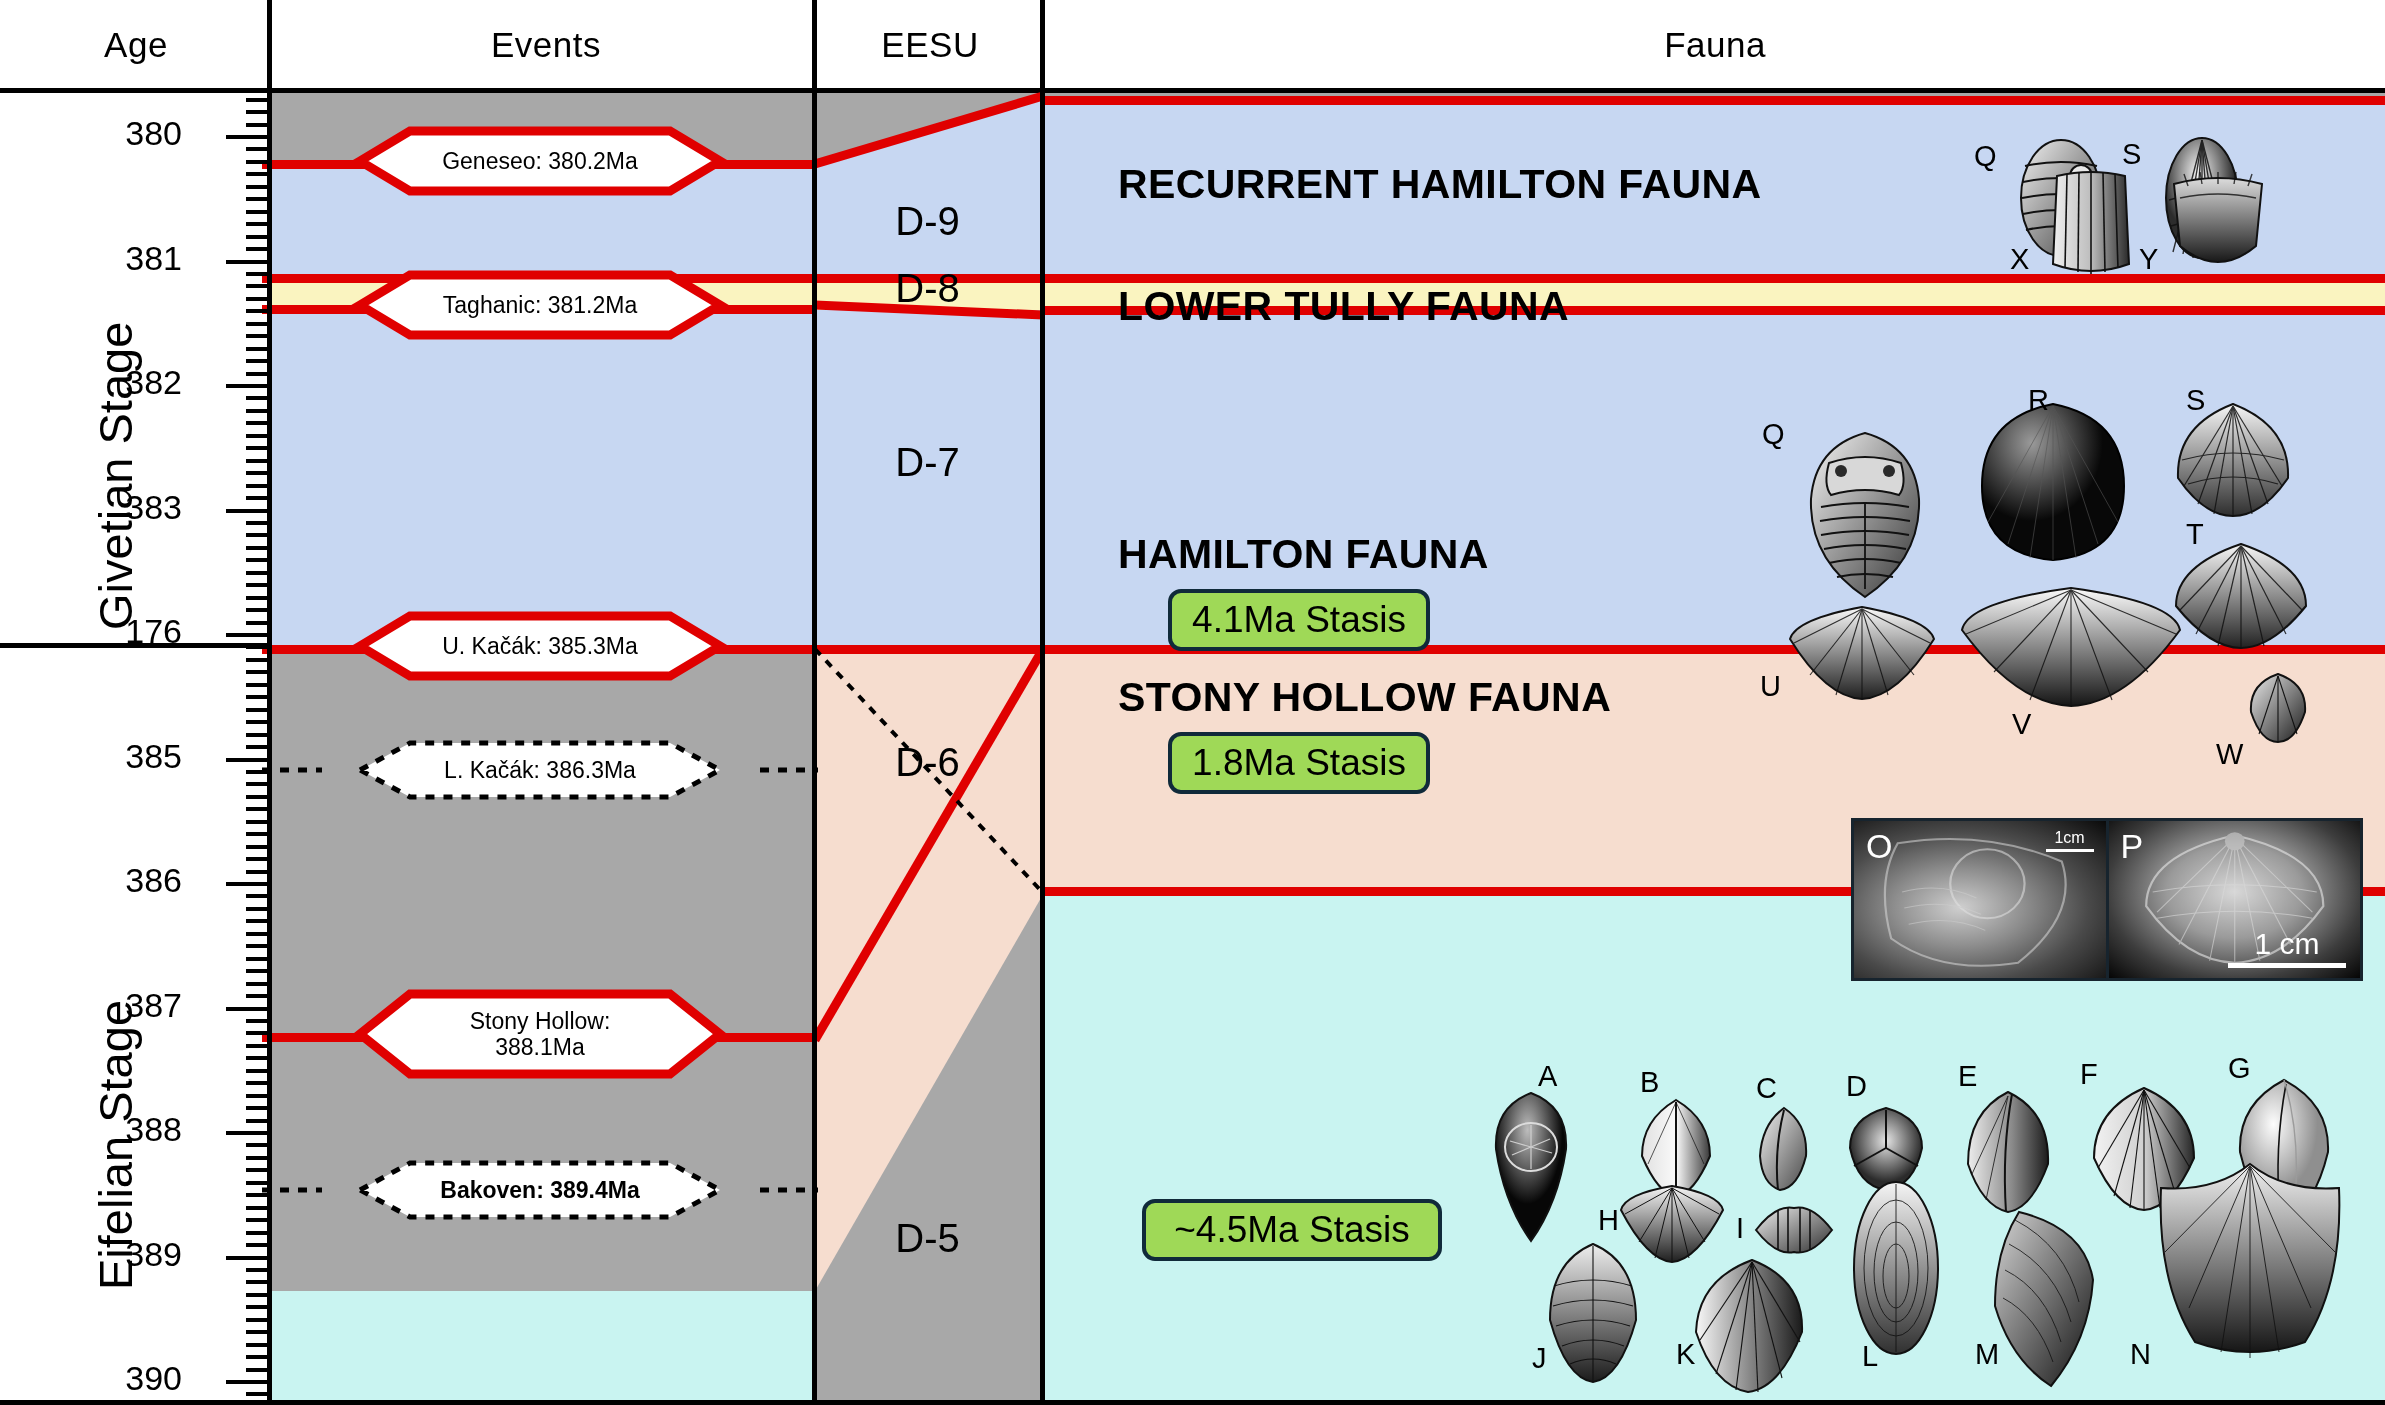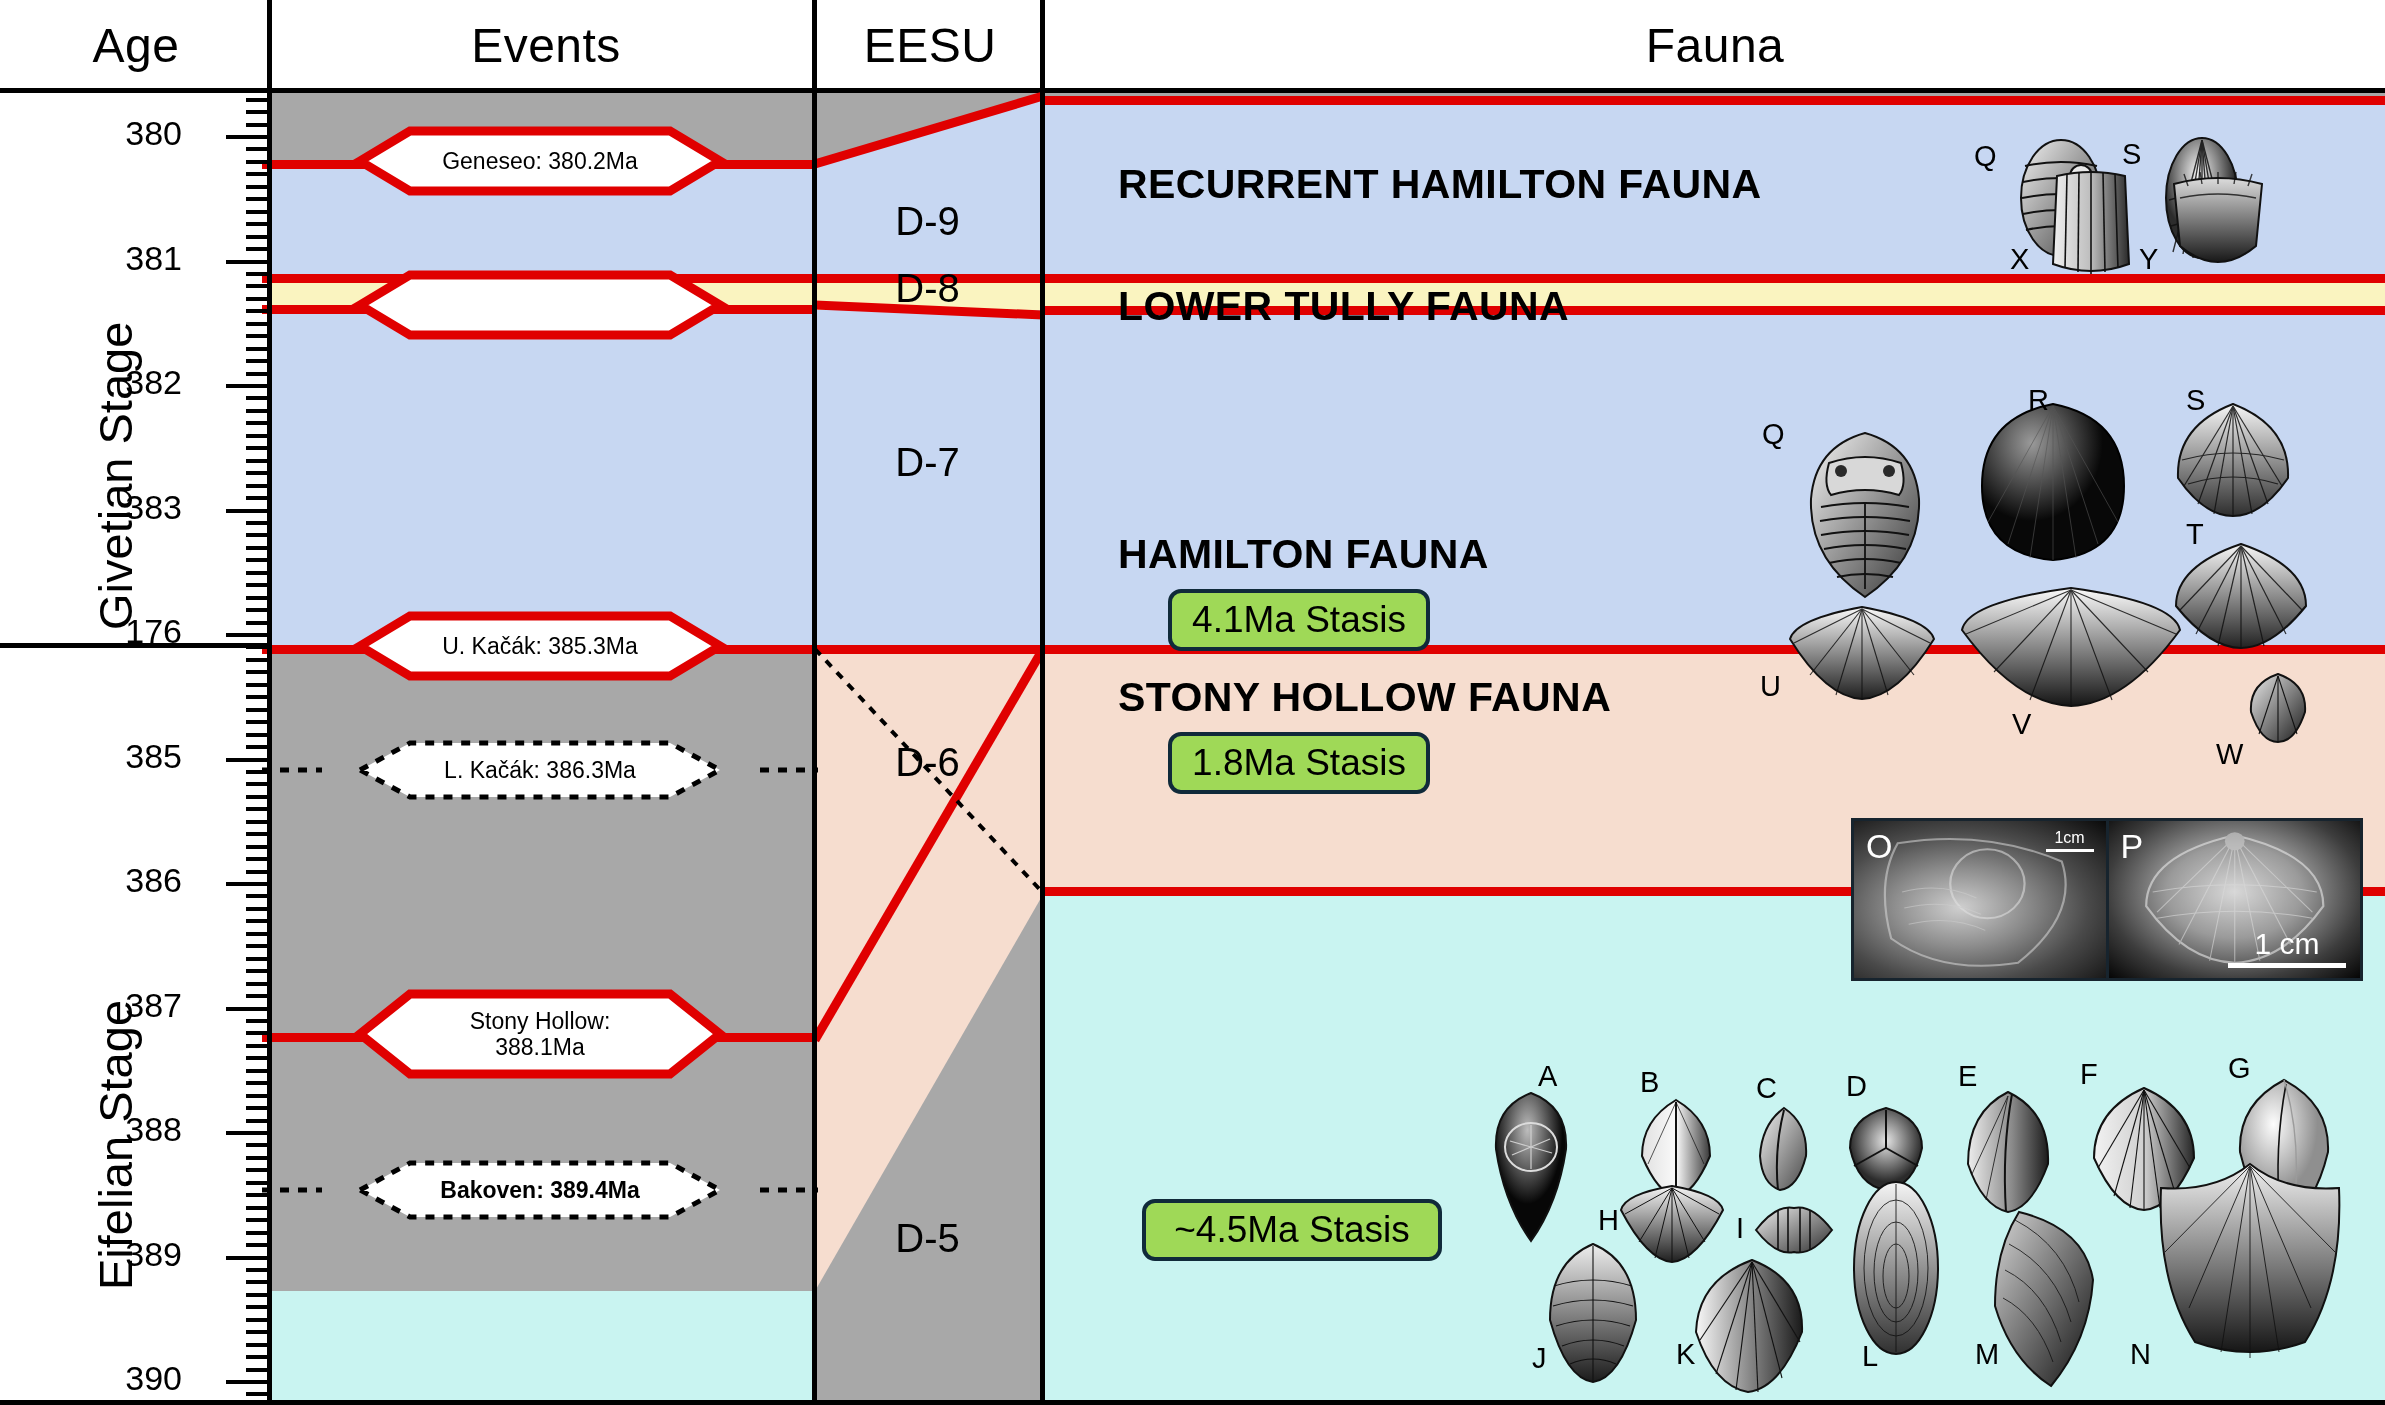--- a/index.html
+++ b/index.html
@@ -1,21 +1,21 @@
 <!DOCTYPE html>
 <html><head>
 <meta charset="utf-8">
 <style>
   html,body{margin:0;padding:0;background:#fff;}
   body{font-family:"Liberation Sans","DejaVu Sans",sans-serif;}
   #stage{position:relative;width:2385px;height:1405px;overflow:hidden;background:#fff;}
 
   
   .hdr{position:absolute;top:0;height:90px;display:flex;align-items:center;justify-content:center;
-       font-size:48px;color:#000;letter-spacing:.5px;}
+       font-size:35px;color:#000;letter-spacing:.5px;}
   .hdr-rule{position:absolute;left:0;top:88px;width:2385px;height:5px;background:#000;}
 
   
   .vrule{position:absolute;width:5px;background:#000;top:0;}
 
   
   .axisline{position:absolute;width:5px;background:#000;}
   .tick{position:absolute;background:#000;height:4px;right:0;}
   .tick.major{width:46px;}
   .tick.minor{width:26px;}
@@ -288,20 +288,23 @@
   <svg class="loz" style="left:320px;top:126px;width:440px;height:70px;">
     <polygon points="40,35 90,5 350,5 400,35 350,65 90,65 40,35" fill="#ffffff" stroke="#e00000" stroke-width="9"></polygon>
   </svg>
   <div class="loz" style="left:320px;top:126px;width:440px;height:70px;">
     <span class="lbl">Geneseo: 380.2Ma</span>
   </div>
 
   <svg class="loz" style="left:320px;top:270px;width:440px;height:70px;">
     <polygon points="40,35 90,5 350,5 400,35 350,65 90,65 40,35" fill="#ffffff" stroke="#e00000" stroke-width="9"></polygon>
   </svg>
+  <div class="loz" style="left:320px;top:270px;width:440px;height:70px;">
+    <span class="lbl">Taghanic: 381.2Ma</span>
+  </div>
 
   <svg class="loz" style="left:320px;top:611px;width:440px;height:70px;">
     <polygon points="40,35 90,5 350,5 400,35 350,65 90,65 40,35" fill="#ffffff" stroke="#e00000" stroke-width="9"></polygon>
   </svg>
   <div class="loz" style="left:320px;top:611px;width:440px;height:70px;">
     <span class="lbl">U. Kačák: 385.3Ma</span>
   </div>
 
   <svg class="loz" style="left:320px;top:735px;width:440px;height:70px;">
     <polygon points="40,35 90,8 350,8 400,35 350,62 90,62 40,35" fill="#ffffff" stroke="#000000" stroke-width="5" stroke-dasharray="9 9"></polygon>

